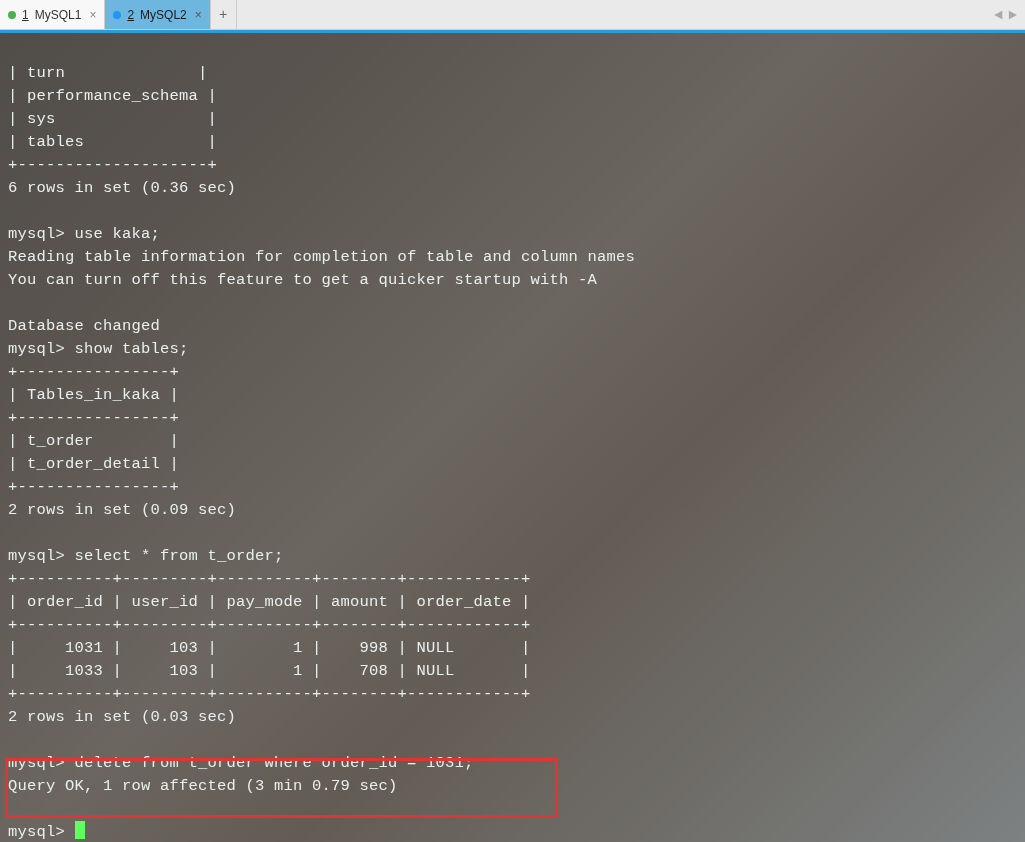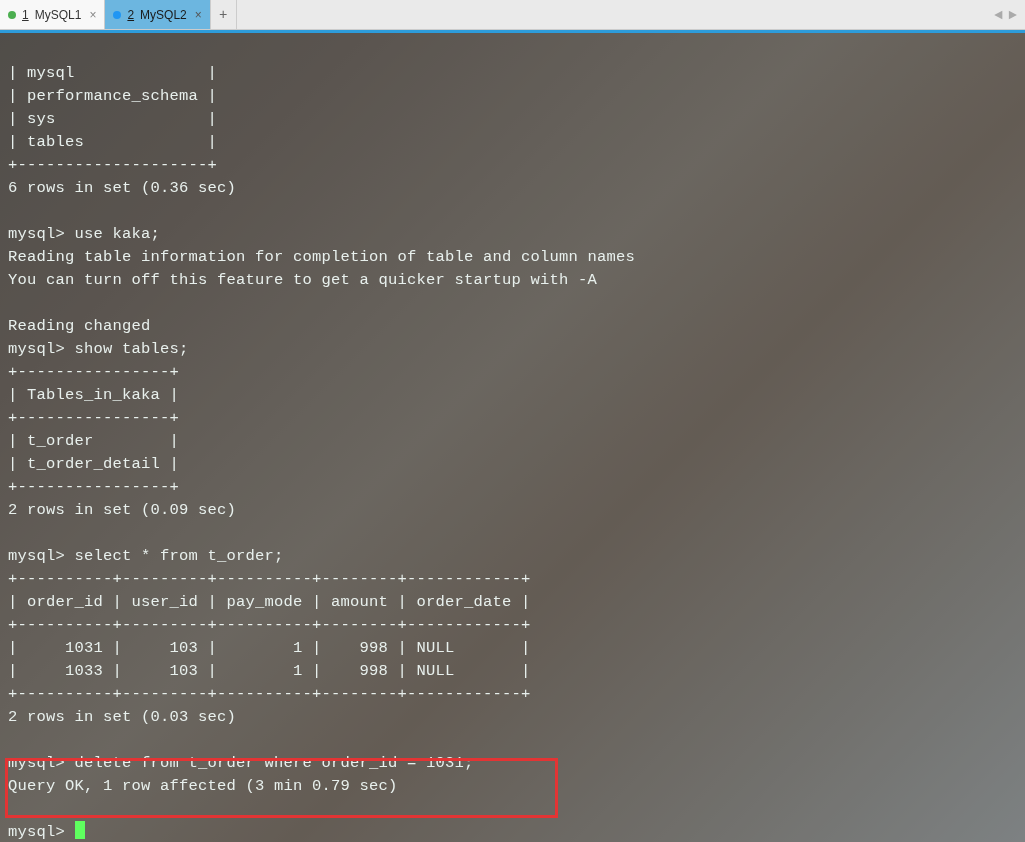--- a/index.html
+++ b/index.html
@@ -151,47 +151,47 @@
   <div class="tab-nav">
     <span class="nav-arrow">◄</span>
     <span class="nav-arrow">►</span>
   </div>
 </div>
 <div class="terminal-accent"></div>
 
 <div class="terminal">
   <div class="terminal-overlay"></div>
   <div class="terminal-content">
-<span>| mysql              |</span>
+<span>| turn              |</span>
 <span>| performance_schema |</span>
 <span>| sys                |</span>
 <span>| tables             |</span>
 <span>+--------------------+</span>
 <span>6 rows in set (0.36 sec)</span>
 
 <span>mysql&gt; use kaka;</span>
 <span>Reading table information for completion of table and column names</span>
 <span>You can turn off this feature to get a quicker startup with -A</span>
 
-<span>Reading changed</span>
+<span>Database changed</span>
 <span>mysql&gt; show tables;</span>
 <span>+----------------+</span>
 <span>| Tables_in_kaka |</span>
 <span>+----------------+</span>
 <span>| t_order        |</span>
 <span>| t_order_detail |</span>
 <span>+----------------+</span>
 <span>2 rows in set (0.09 sec)</span>
 
 <span>mysql&gt; select * from t_order;</span>
 <span>+----------+---------+----------+--------+------------+</span>
 <span>| order_id | user_id | pay_mode | amount | order_date |</span>
 <span>+----------+---------+----------+--------+------------+</span>
 <span>|     1031 |     103 |        1 |    998 | NULL       |</span>
-<span>|     1033 |     103 |        1 |    998 | NULL       |</span>
+<span>|     1033 |     103 |        1 |    708 | NULL       |</span>
 <span>+----------+---------+----------+--------+------------+</span>
 <span>2 rows in set (0.03 sec)</span>
 
 <span>mysql&gt; delete from t_order where order_id = 1031;</span>
 <span>Query OK, 1 row affected (3 min 0.79 sec)</span>
 
 <span>mysql&gt; </span><span class="cursor-block"></span></div>
   <div class="highlight-box"></div>
 </div>
 

